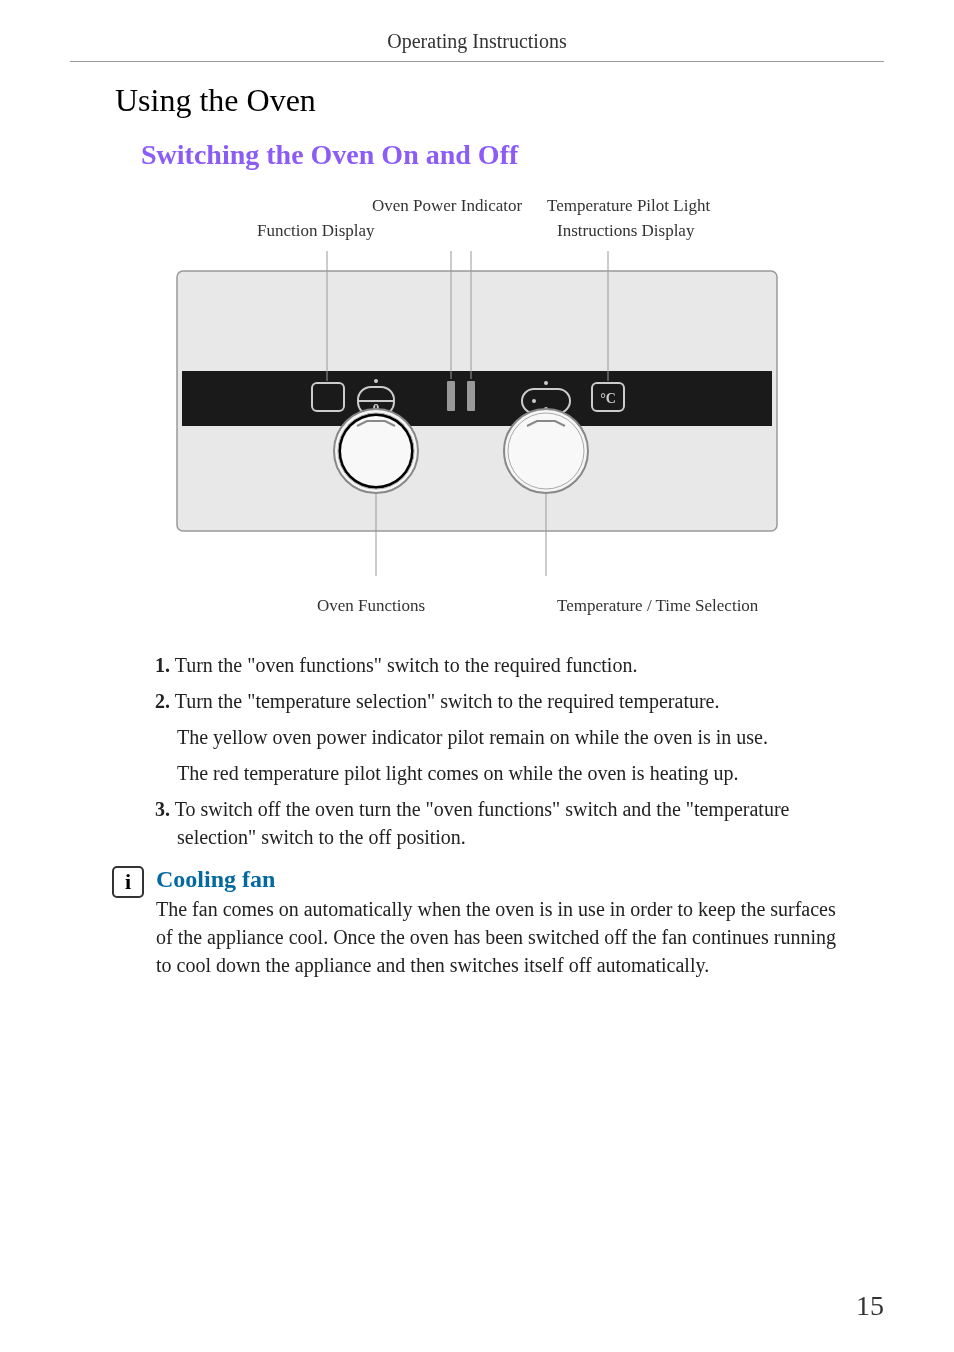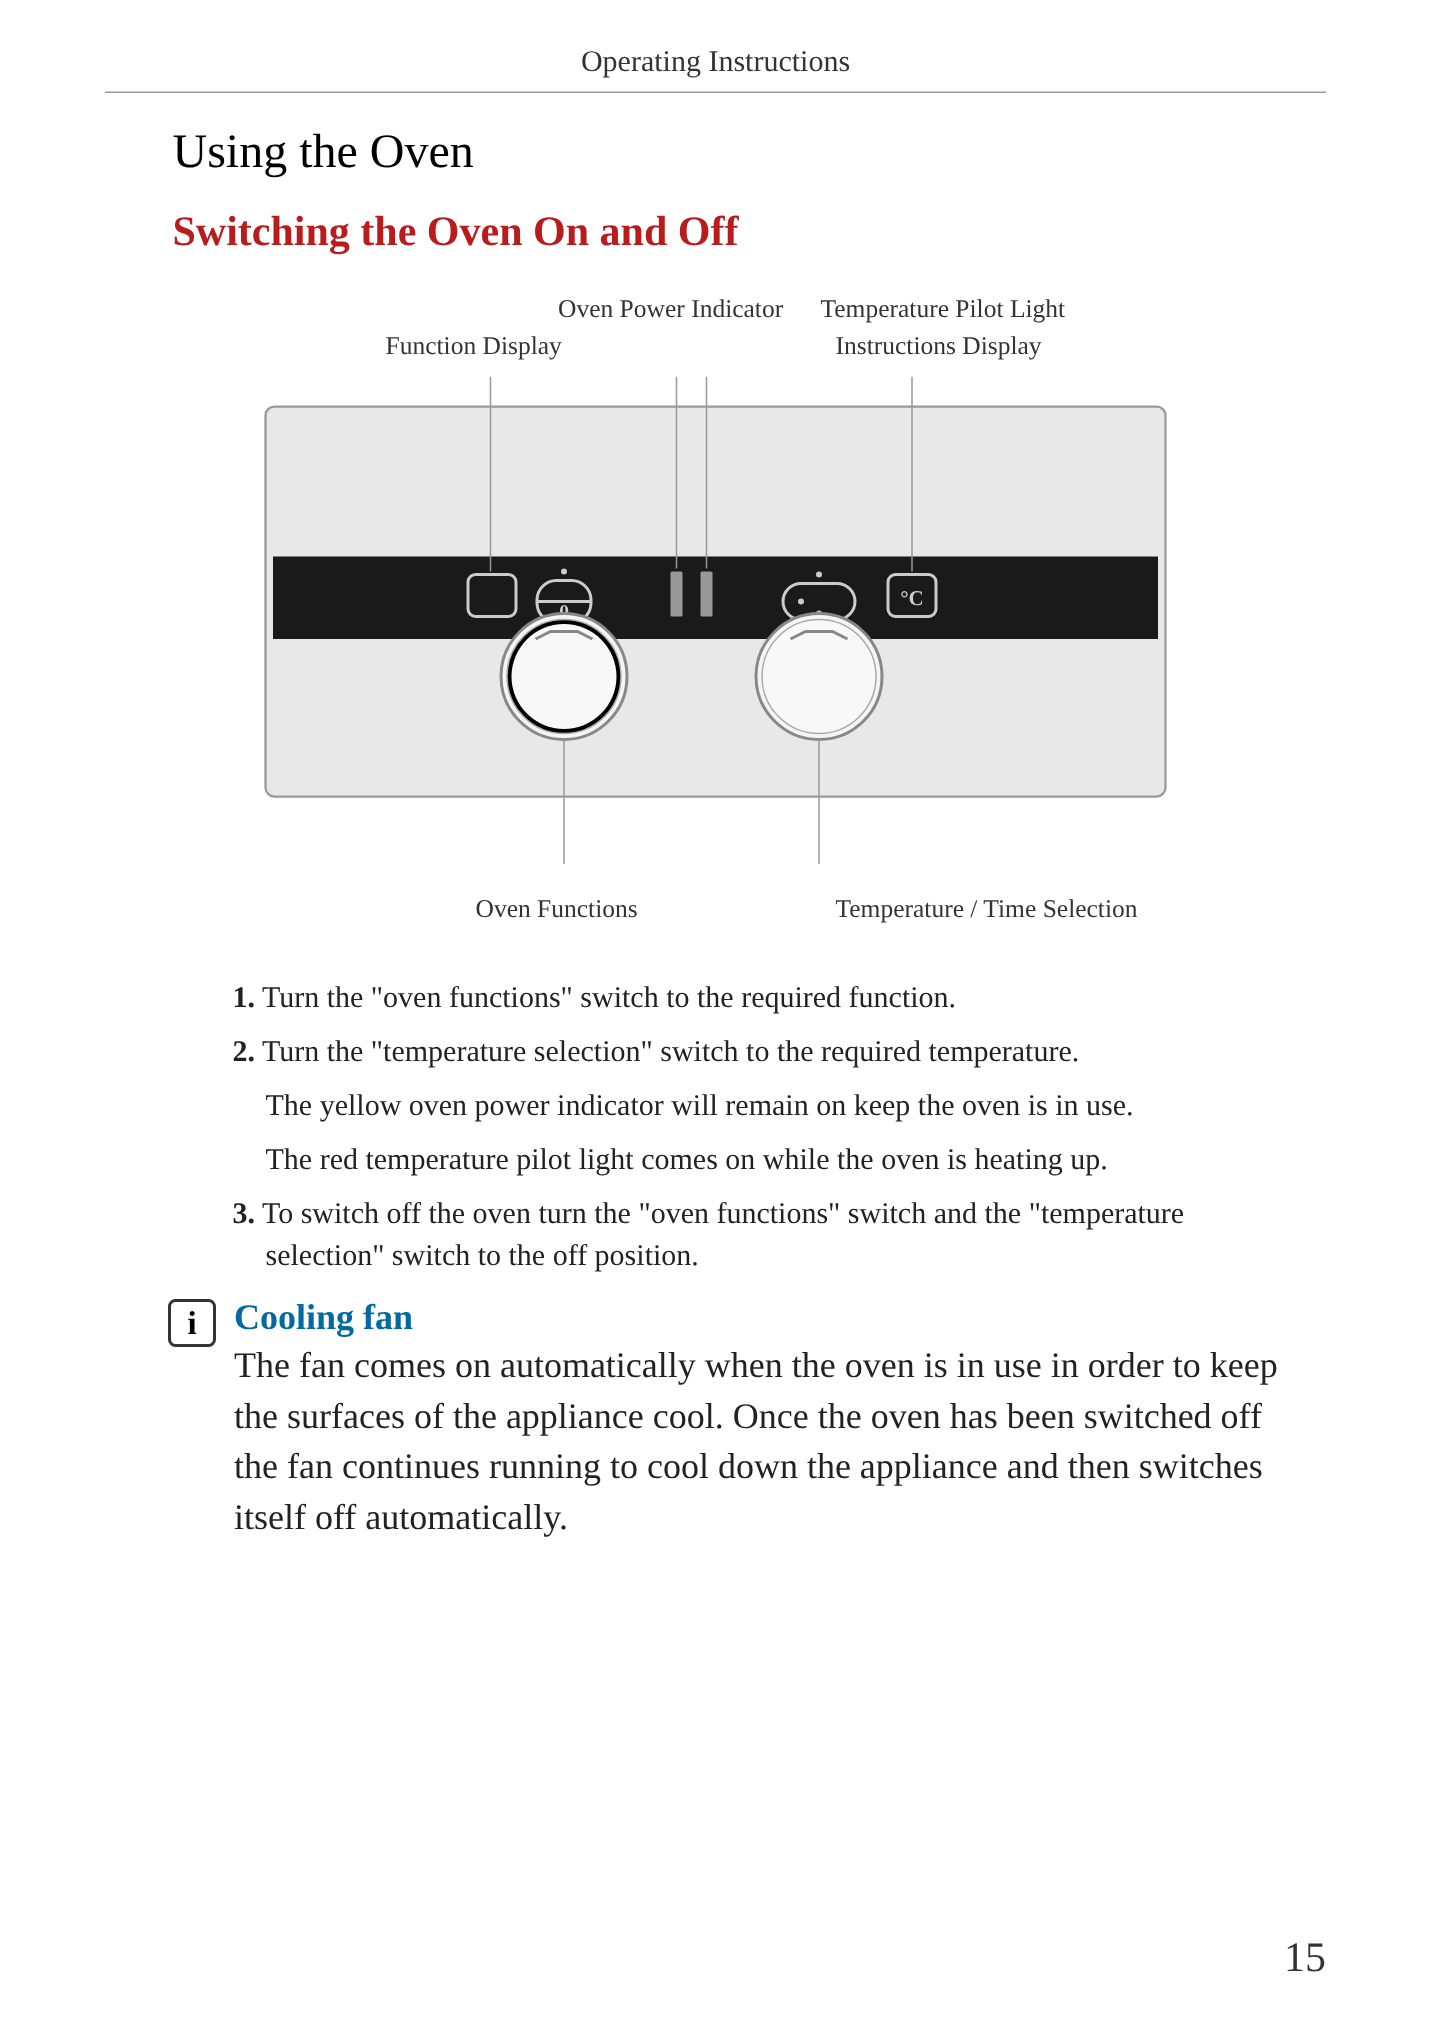--- a/index.html
+++ b/index.html
@@ -26,23 +26,23 @@
     .main-title {
       font-size: 32px;
       font-weight: normal;
       color: #000;
       margin-bottom: 20px;
       margin-left: 45px;
     }
     .sub-title {
       font-size: 28px;
       font-weight: bold;
-      color: #b91c1c;
+      color: #8b5cf6;
       margin-bottom: 30px;
-      margin-left: 45px;
+      margin-left: 71px;
     }
     .diagram-container {
       position: relative;
       margin: 0 auto;
       width: 640px;
       height: 420px;
     }
     .label {
       position: absolute;
       font-size: 17px;
@@ -126,21 +126,21 @@
       flex: 1;
       margin-right: 30px;
     }
     .info-title {
       font-size: 24px;
       font-weight: bold;
       color: #0369a1;
       margin-bottom: 2px;
     }
     .info-text {
-      font-size: 24px;
+      font-size: 20px;
       color: #222;
       line-height: 1.4;
     }
     .page-number {
       position: absolute;
       bottom: 30px;
       right: 70px;
       font-size: 28px;
       color: #333;
     }
@@ -208,21 +208,21 @@
 
 <div class="instructions">
   <div class="instruction-item">
     <span class="num">1.</span>
     <span>Turn the "oven functions" switch to the required function.</span>
   </div>
   <div class="instruction-item">
     <span class="num">2.</span>
     <span>Turn the "temperature selection" switch to the required temperature.</span>
   </div>
-  <div class="instruction-sub">The yellow oven power indicator will remain on keep the oven is in use.</div>
+  <div class="instruction-sub">The yellow oven power indicator pilot remain on while the oven is in use.</div>
   <div class="instruction-sub">The red temperature pilot light comes on while the oven is heating up.</div>
   <div class="instruction-item">
     <span class="num">3.</span>
     <span>To switch off the oven turn the "oven functions" switch and the "temperature selection" switch to the off position.</span>
   </div>
 </div>
 
 <div class="info-section">
   <div class="info-icon">i</div>
   <div class="info-content">

